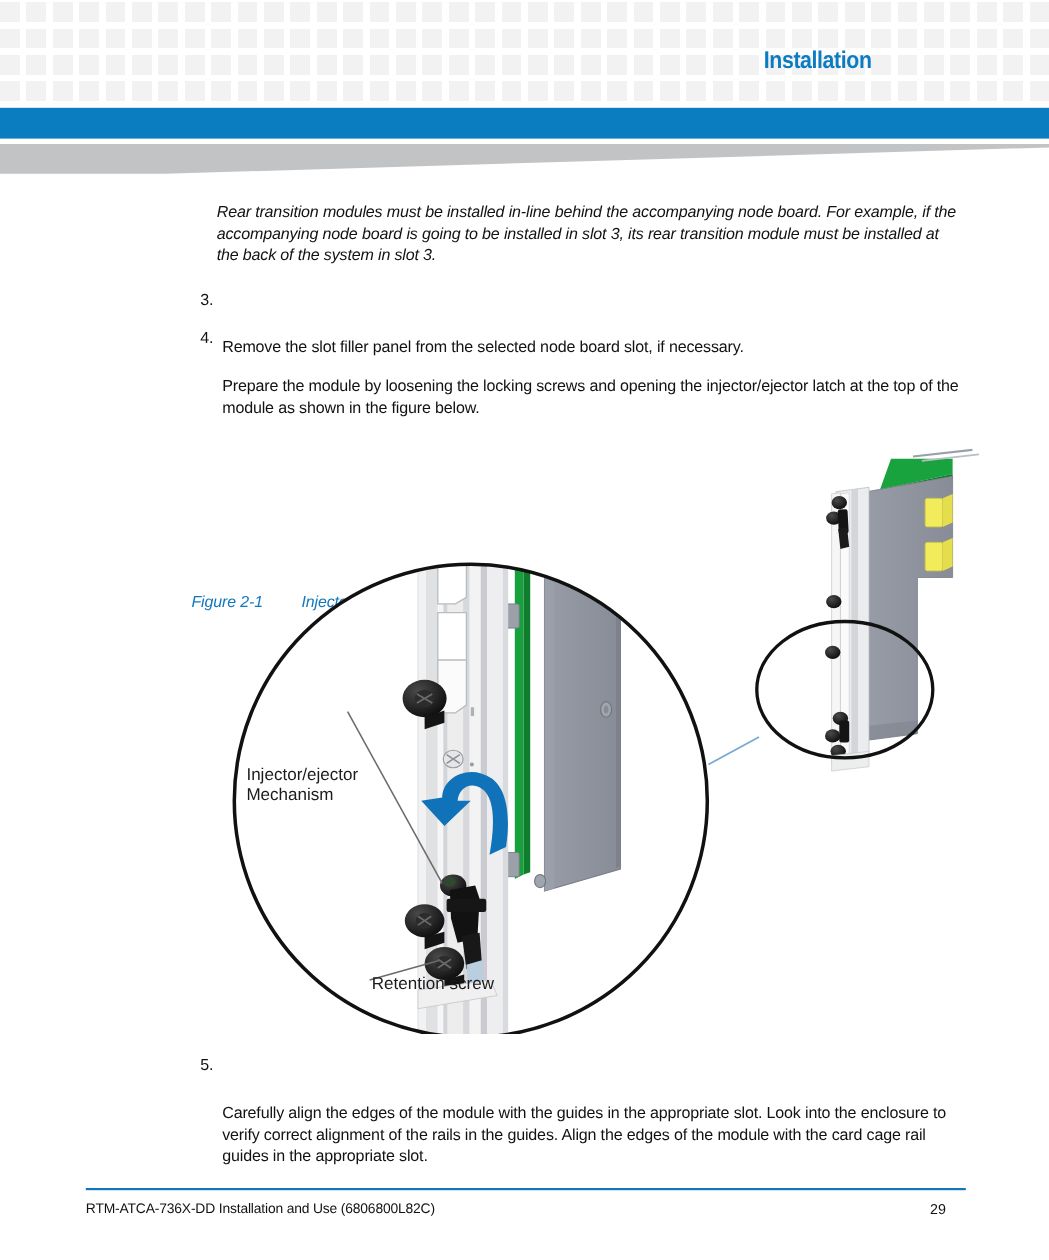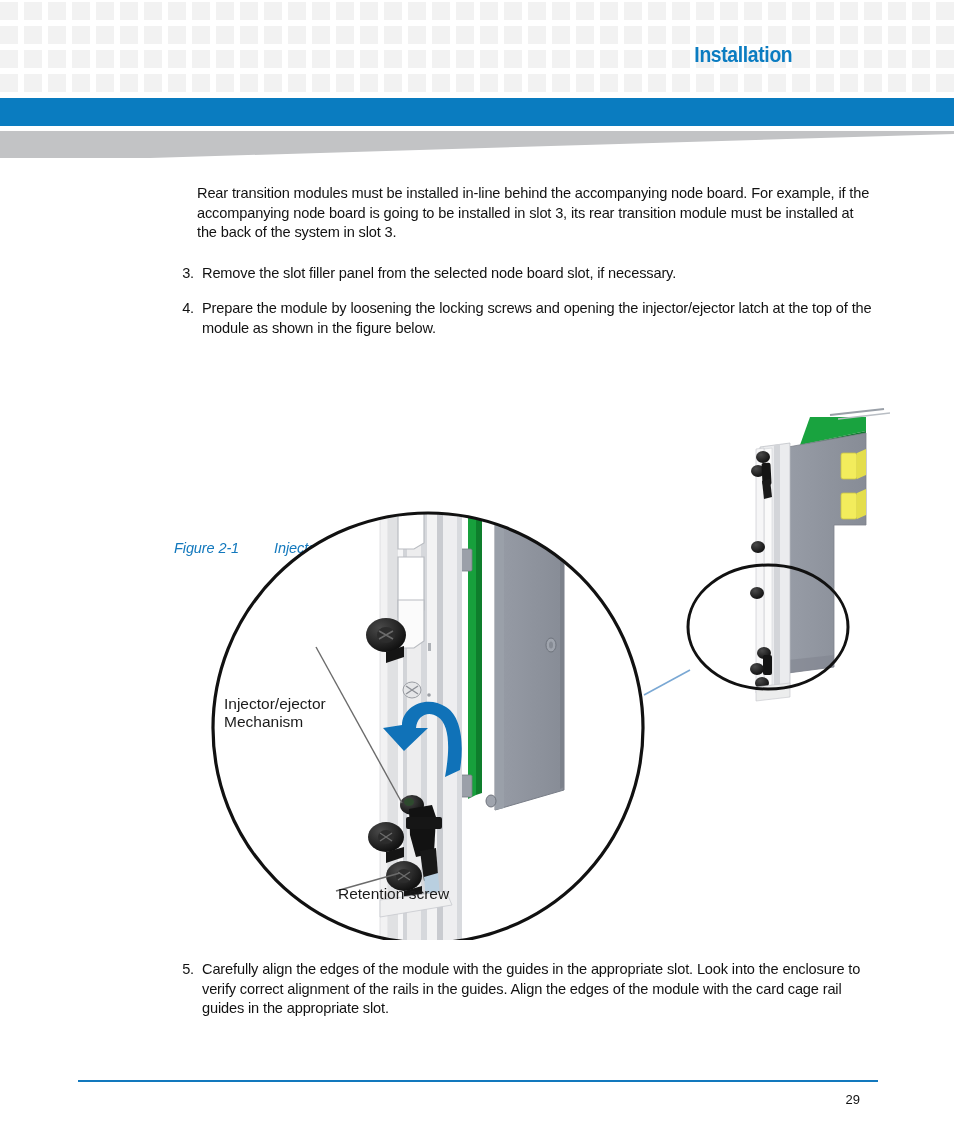--- a/index.html
+++ b/index.html
@@ -57,31 +57,32 @@
   
   .content{
     position:absolute;left:0;top:170px;width:954px;
   }
   .para-block{
     position:absolute;
     font-size:14.6px;
     line-height:19.5px;
     color:#121212;
     letter-spacing:-0.15px;
+    font-style:italic;
   }
   .p-intro{left:197px;top:14px;width:680px;}
   .list-item{
     position:absolute;
     font-size:14.6px;line-height:19.5px;color:#121212;
     letter-spacing:-0.15px;
   }
   .list-item .num{
     position:absolute;left:0;top:0;width:22px;text-align:right;
   }
-  .list-item .txt{display:block;margin-left:30px;}
+  .list-item .txt{display:block;margin-left:30px;margin-top:43px;}
   .li-3{left:172px;top:94px;width:710px;}
   .li-4{left:172px;top:129px;width:710px;}
   .li-5{left:172px;top:790px;width:712px;}
 
   .figure-caption{
     position:absolute;left:174px;top:370px;
     font-size:14.5px;font-style:italic;color:#1278bd;
     letter-spacing:-0.1px;
   }
   .figure-caption .fc-num{display:inline-block;width:100px;}
@@ -311,14 +312,15 @@
   <line x1="400" y1="468" x2="336" y2="486" stroke="#6b6b6b" stroke-width="1.4"></line>
 
   <text x="224" y="304" font-family="Liberation Sans, sans-serif" font-size="15.5" fill="#1b1b1b">Injector/ejector</text>
   <text x="224" y="322" font-family="Liberation Sans, sans-serif" font-size="15.5" fill="#1b1b1b">Mechanism</text>
   <text x="338" y="494" font-family="Liberation Sans, sans-serif" font-size="15.5" fill="#1b1b1b">Retention screw</text>
 </svg>
 </div>
 
 <div class="footer">
   <div class="footer-rule"></div>
+  <div class="footer-text">RTM-ATCA-736X-DD Installation and Use (6806800L82C)</div>
   <div class="footer-page">29</div>
 </div>
 
 </body></html>

